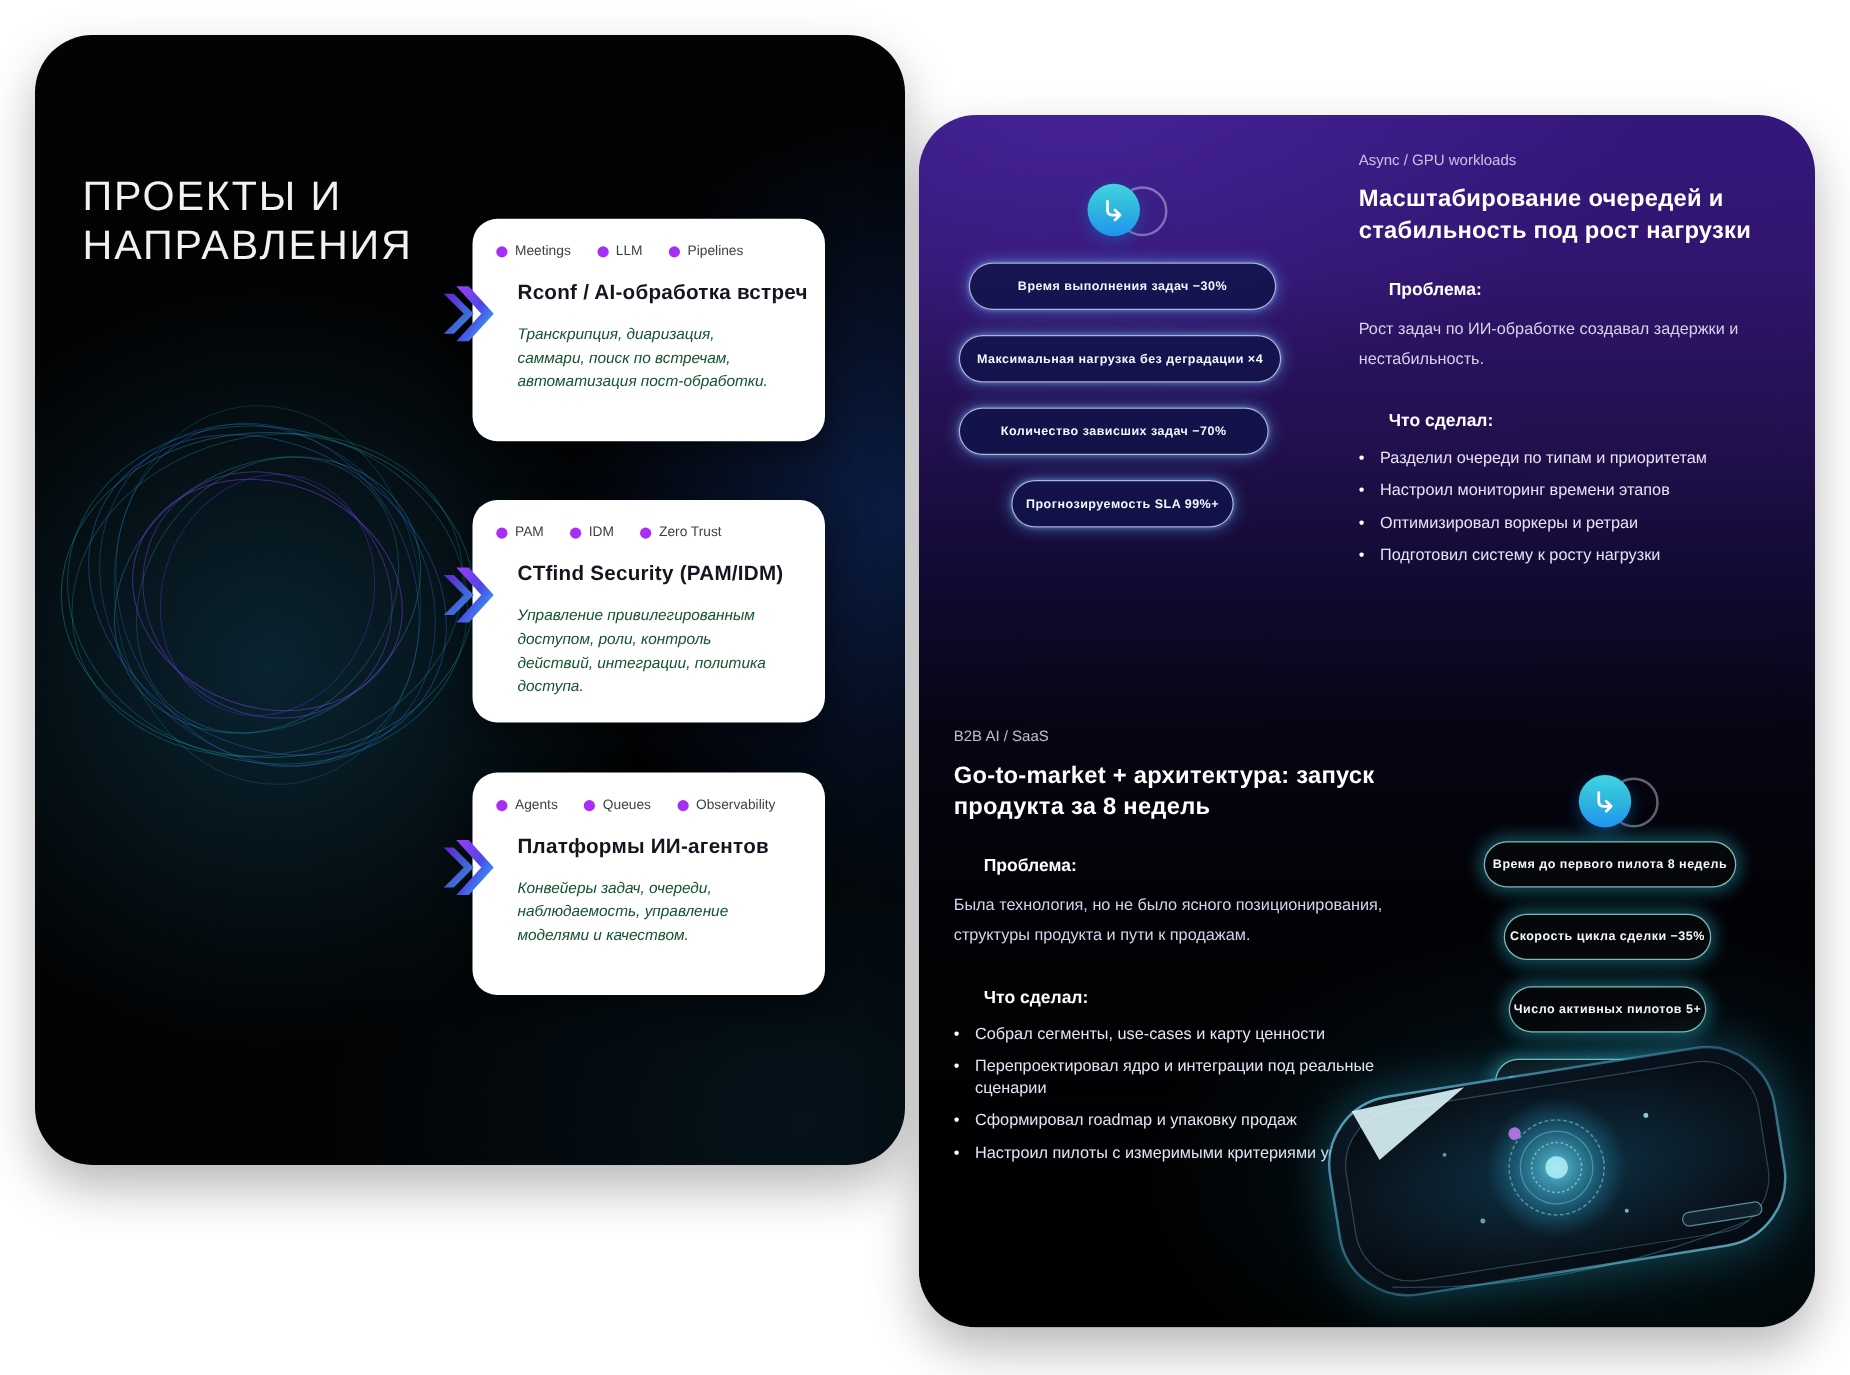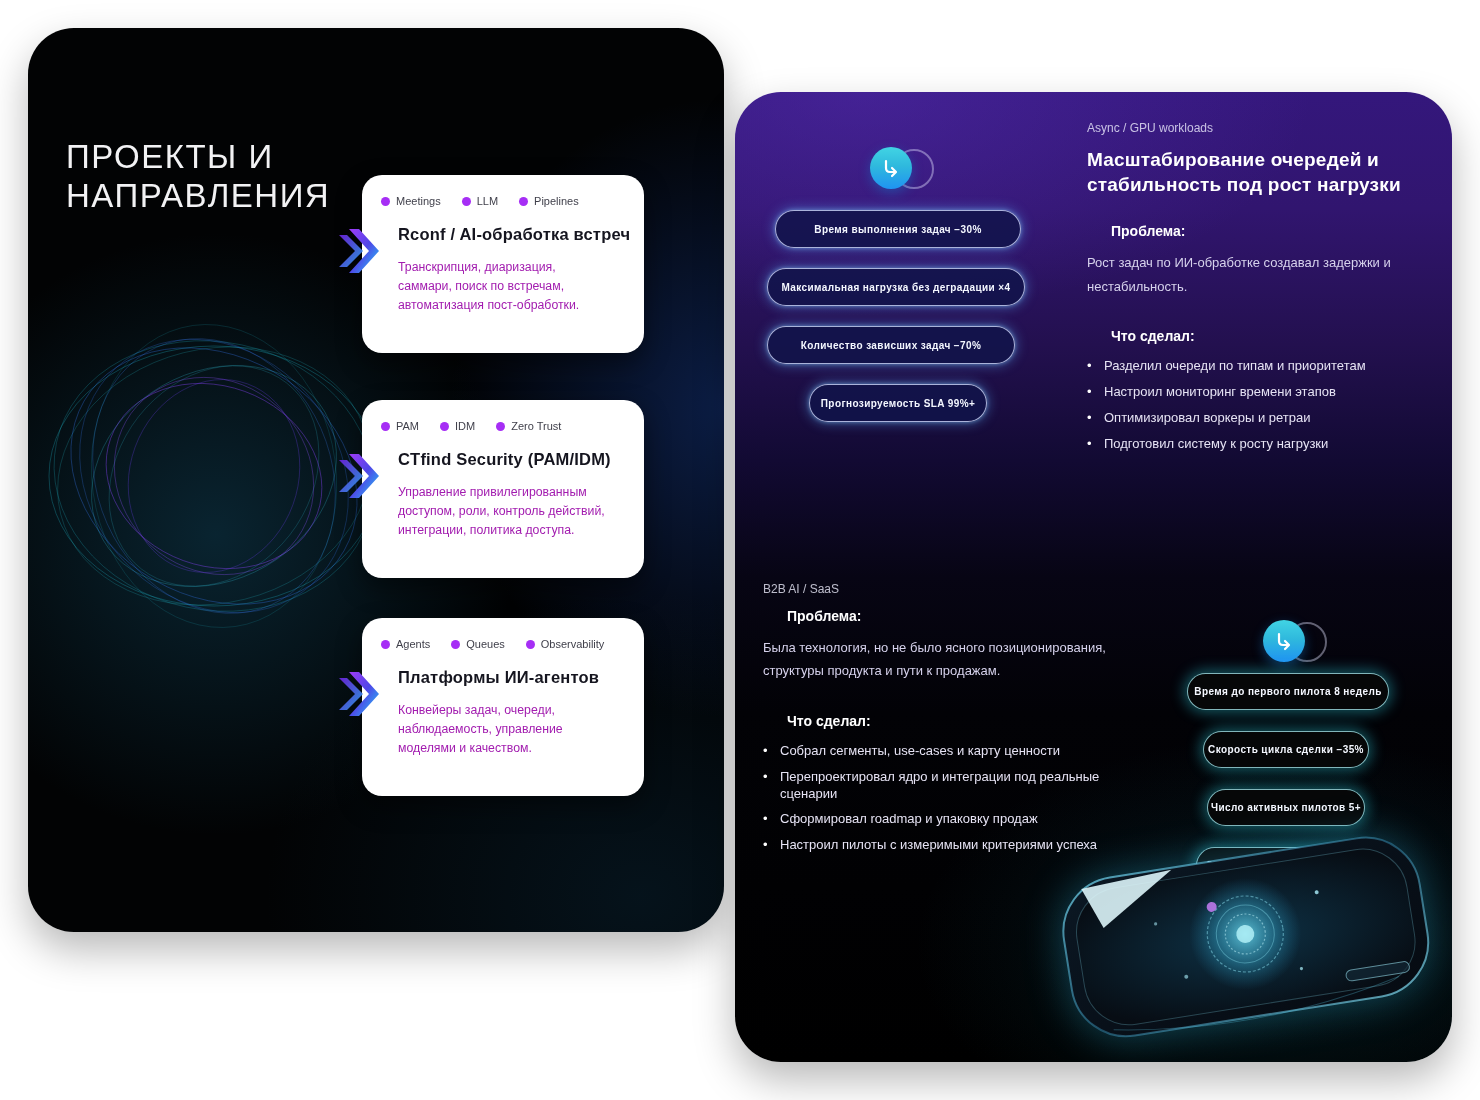--- a/index.html
+++ b/index.html
@@ -24,28 +24,28 @@
       linear-gradient(180deg, #34177c 0%, #31156f 12%, #23104f 26%, #120a33 38%, #070514 50%, #020206 64%, #000000 100%);
     box-shadow: 0 18px 40px rgba(0,0,0,0.28);
   }
 
   
   .big-title { position:absolute; left:38px; top:110px; color:#f2f2f4; font-size:33px; font-weight:400; letter-spacing:1.5px; line-height:1.18; }
   .big-title span { display:block; }
 
   .waves { position:absolute; left:10px; top:252px; }
 
-  .card { position:absolute; left:334px; width:282px; height:178px; background:#ffffff; border-radius:20px; padding:20px 10px 16px 36px; box-shadow:0 10px 26px rgba(0,0,0,0.45); }
+  .card { position:absolute; left:350px; width:282px; height:178px; background:#ffffff; border-radius:20px; padding:20px 10px 16px 36px; box-shadow:0 10px 26px rgba(0,0,0,0.45); }
   .card-1 { top:147px; } .card-2 { top:372px; } .card-3 { top:590px; }
   .tags { display:flex; align-items:center; gap:21px; margin-left:-17px; margin-bottom:18px; }
   .tag { display:flex; align-items:center; gap:6px; }
   .dot { width:9px; height:9px; border-radius:50%; background:#a62ef5; display:inline-block; }
   .tag-label { font-size:11px; color:#3f3f4a; }
   .card-title { font-size:16.5px; font-weight:700; color:#15151f; letter-spacing:0.2px; margin-bottom:14px; white-space:nowrap; }
-  .card-desc { font-size:12.3px; color:#a21caf; line-height:1.55; width:208px; }
+  .card-desc { font-size:12.3px; color:#14532d; line-height:1.55; width:208px;font-style:italic; }
   .chev { position:absolute; left:-24px; top:48px; }
 
   
   .icon-combo { position:absolute; width:90px; height:46px; }
   .icon-combo .ring { position:absolute; left:24px; top:2px; width:40px; height:40px; border-radius:50%; border:2px solid rgba(226,226,255,0.42); }
   .icon-combo .ball { position:absolute; left:0; top:0; width:42px; height:42px; border-radius:50%; background:linear-gradient(180deg,#41d4e4 0%, #2fb9dd 45%, #1f93f2 100%); display:flex; align-items:center; justify-content:center; box-shadow:0 4px 12px rgba(20,120,200,0.45); }
   .icon-top { left:135px; top:55px; }
   .icon-bottom { left:528px; top:528px; }
 
   .pill { display:flex; align-items:center; justify-content:center; white-space:nowrap; font-size:10px; font-weight:700; letter-spacing:0.4px; color:#f4f7ff; }
@@ -228,20 +228,21 @@
       <ul class="bullets">
         <li>Разделил очереди по типам и приоритетам</li>
         <li>Настроил мониторинг времени этапов</li>
         <li>Оптимизировал воркеры и ретраи</li>
         <li>Подготовил систему к росту нагрузки</li>
       </ul>
     </div>
 
     <div class="case-text case-text-bottom">
       <div class="eyebrow">B2B AI / SaaS</div>
+      <h2 class="case-title">Go-to-market + архитектура: запуск продукта за 8 недель</h2>
       <div class="sec-label">Проблема:</div>
       <p class="sec-body">Была технология, но не было ясного позиционирования, структуры продукта и пути к продажам.</p>
       <div class="sec-label done-label">Что сделал:</div>
       <ul class="bullets">
         <li>Собрал сегменты, use-cases и карту ценности</li>
         <li>Перепроектировал ядро и интеграции под реальные сценарии</li>
         <li>Сформировал roadmap и упаковку продаж</li>
         <li>Настроил пилоты с измеримыми критериями успеха</li>
       </ul>
     </div>

